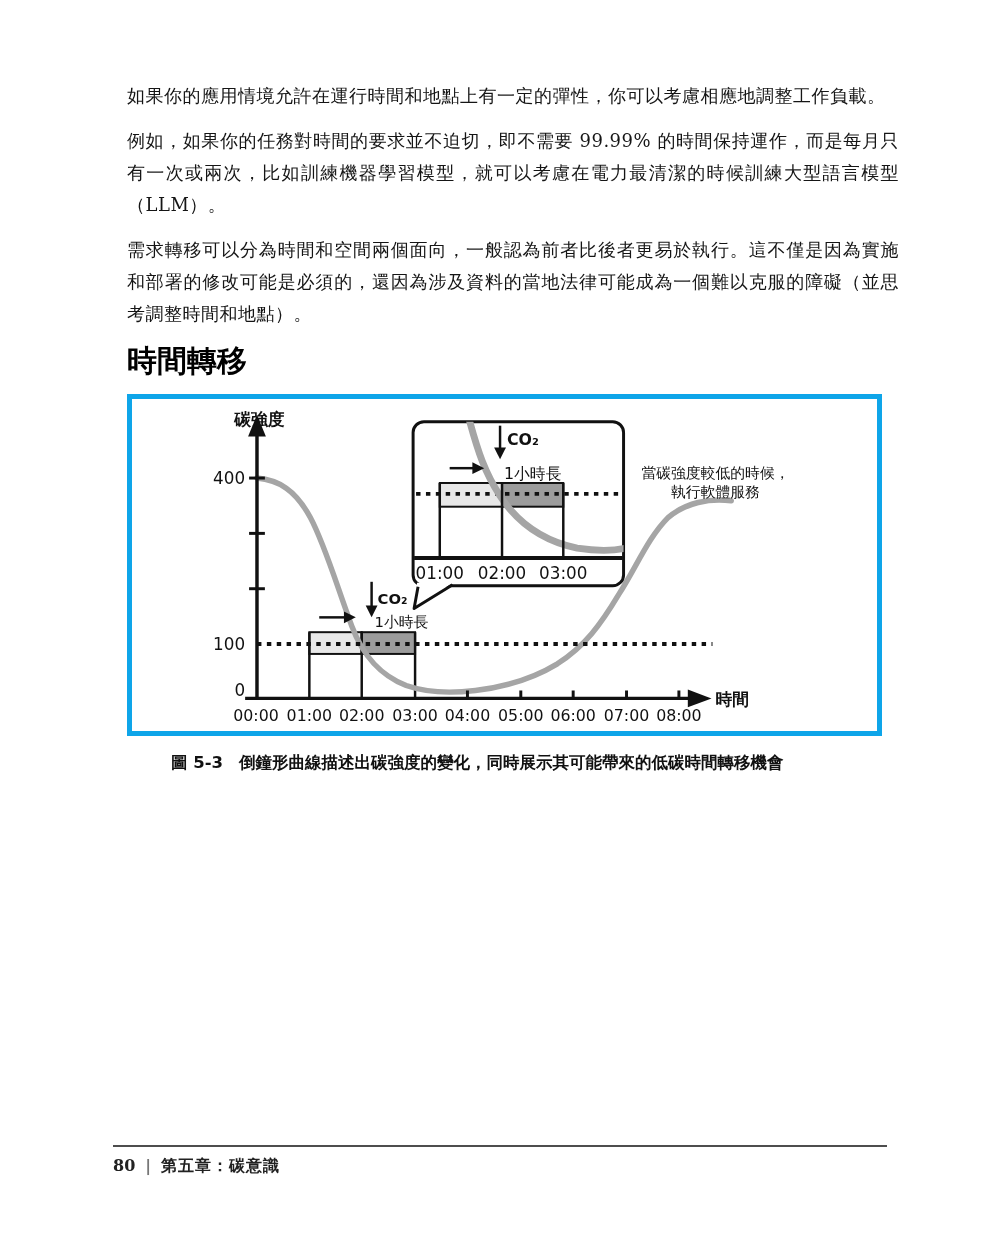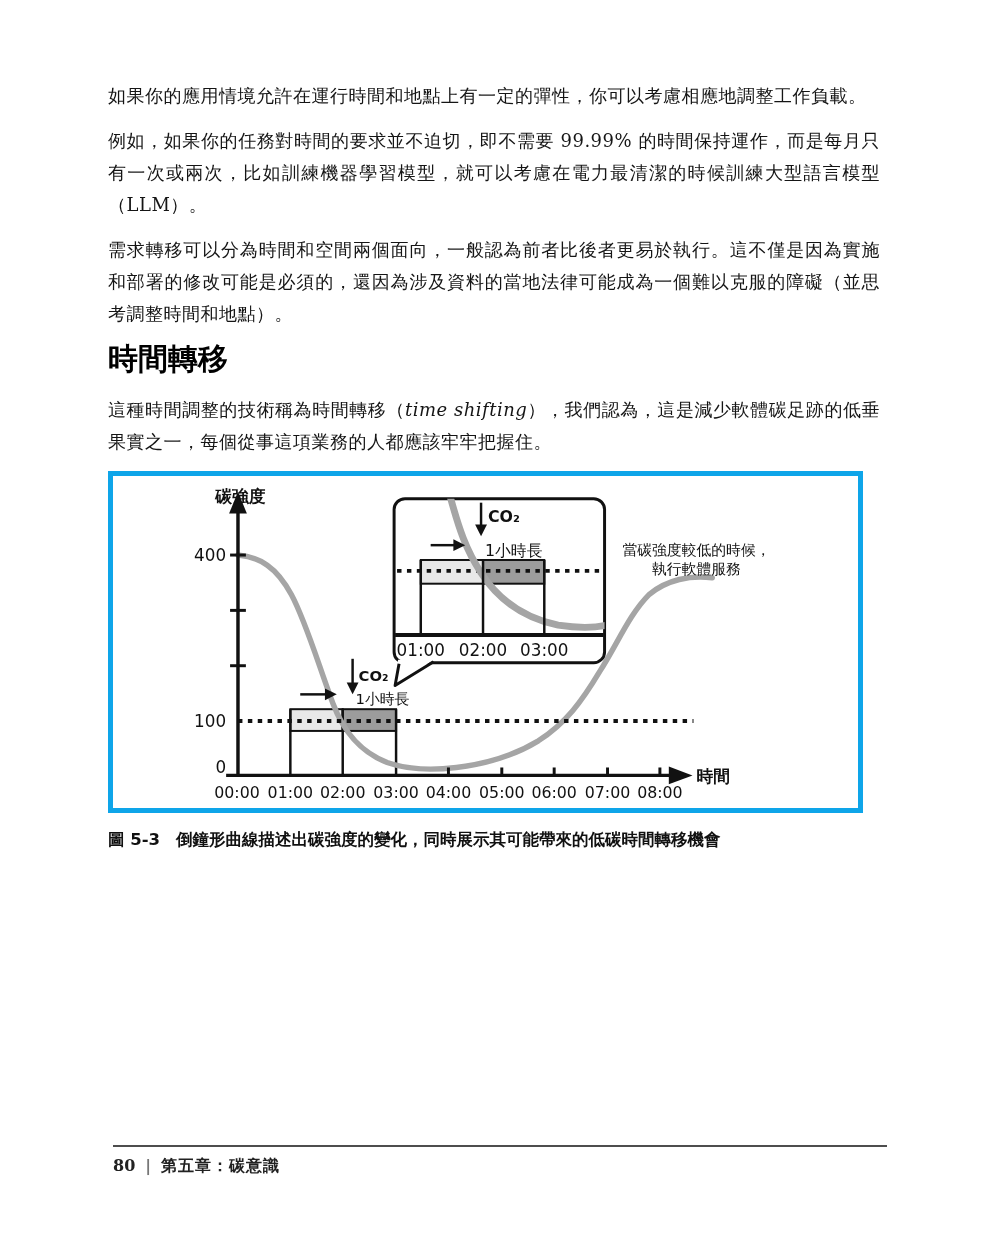--- a/index.html
+++ b/index.html
@@ -1,49 +1,48 @@
 <!DOCTYPE html>
 <html><head>
 <meta charset="utf-8">
 <style>
   html,body{margin:0;padding:0;background:#ffffff;}
   body{width:1000px;height:1243px;position:relative;
        font-family:"DejaVu Serif","Liberation Serif",serif;color:#151515;}
-  .content{position:absolute;left:108px;top:0;width:772px;}
+  .content{position:absolute;left:127px;top:0;width:772px;}
   .content{padding-top:80px;}
   p.body{font-size:18px;line-height:32px;text-align:justify;margin:0 0 13px 0;
          letter-spacing:0.5px;}
   p.body em{font-style:italic;}
-  h2.section{font-family:Liberation Mono, monospace;
+  h2.section{font-family:Liberation Serif, serif;
              font-weight:700;font-size:30px;line-height:34px;margin:14px 0 16px 0;color:#000;}
   .figure-box{margin-top:10px;width:745px;height:332px;border:5px solid #0ea5e9;
               background:#fff;overflow:hidden;}
   .figure-caption{margin-top:16px;display:flex;gap:16px;align-items:flex-end;
                   font-family:"DejaVu Sans","Liberation Sans",sans-serif;
-                  font-size:16.5px;font-weight:700;color:#111;}
+                  font-size:16.5px;font-weight:700;color:#111;margin-left:44px;}
   .footer{position:absolute;left:113px;width:774px;top:1145px;font-weight:bold;}
   .footer-rule{height:2px;background:#4d4d4d;}
   .footer-text{margin-top:9px;font-size:16px;color:#222;display:flex;align-items:baseline;gap:10px;}
   .footer-text .pageno{font-family:"DejaVu Serif","Liberation Serif",serif;}
   .footer-text .sep{color:#777;font-family:"DejaVu Sans","Liberation Sans",sans-serif;}
   .footer-text .chapter{font-family:"DejaVu Sans","Liberation Sans",sans-serif;letter-spacing:1px;}
   svg text{font-family:"DejaVu Sans","Liberation Sans",sans-serif;fill:#111;}
 </style>
 </head>
 <body>
 
 <div class="content">
 
   <p class="body">如果你的應用情境允許在運行時間和地點上有一定的彈性，你可以考慮相應地調整工作負載。</p>
   <p class="body">例如，如果你的任務對時間的要求並不迫切，即不需要 99.99% 的時間保持運作，而是每月只有一次或兩次，比如訓練機器學習模型，就可以考慮在電力最清潔的時候訓練大型語言模型（LLM）。</p>
   <p class="body">需求轉移可以分為時間和空間兩個面向，一般認為前者比後者更易於執行。這不僅是因為實施和部署的修改可能是必須的，還因為涉及資料的當地法律可能成為一個難以克服的障礙（並思考調整時間和地點）。</p>
 
   <h2 class="section">時間轉移</h2>
 
-  <p class="body"><span>這種時間調整的技術稱為時間轉移（</span><em>time shifting</em><span>），我們認為，這是減少軟體碳足跡的低垂果實之一，每個從事這項業務的人都應該牢牢把握住。</span></p>
 
   <div class="figure-box">
     <svg width="745" height="332" viewBox="0 0 749 336">
       <defs>
         <clipPath id="bubbleClip">
             <rect x="282" y="23" width="213" height="166" rx="11"></rect>
           </clipPath>
       </defs>
 
       <g>

